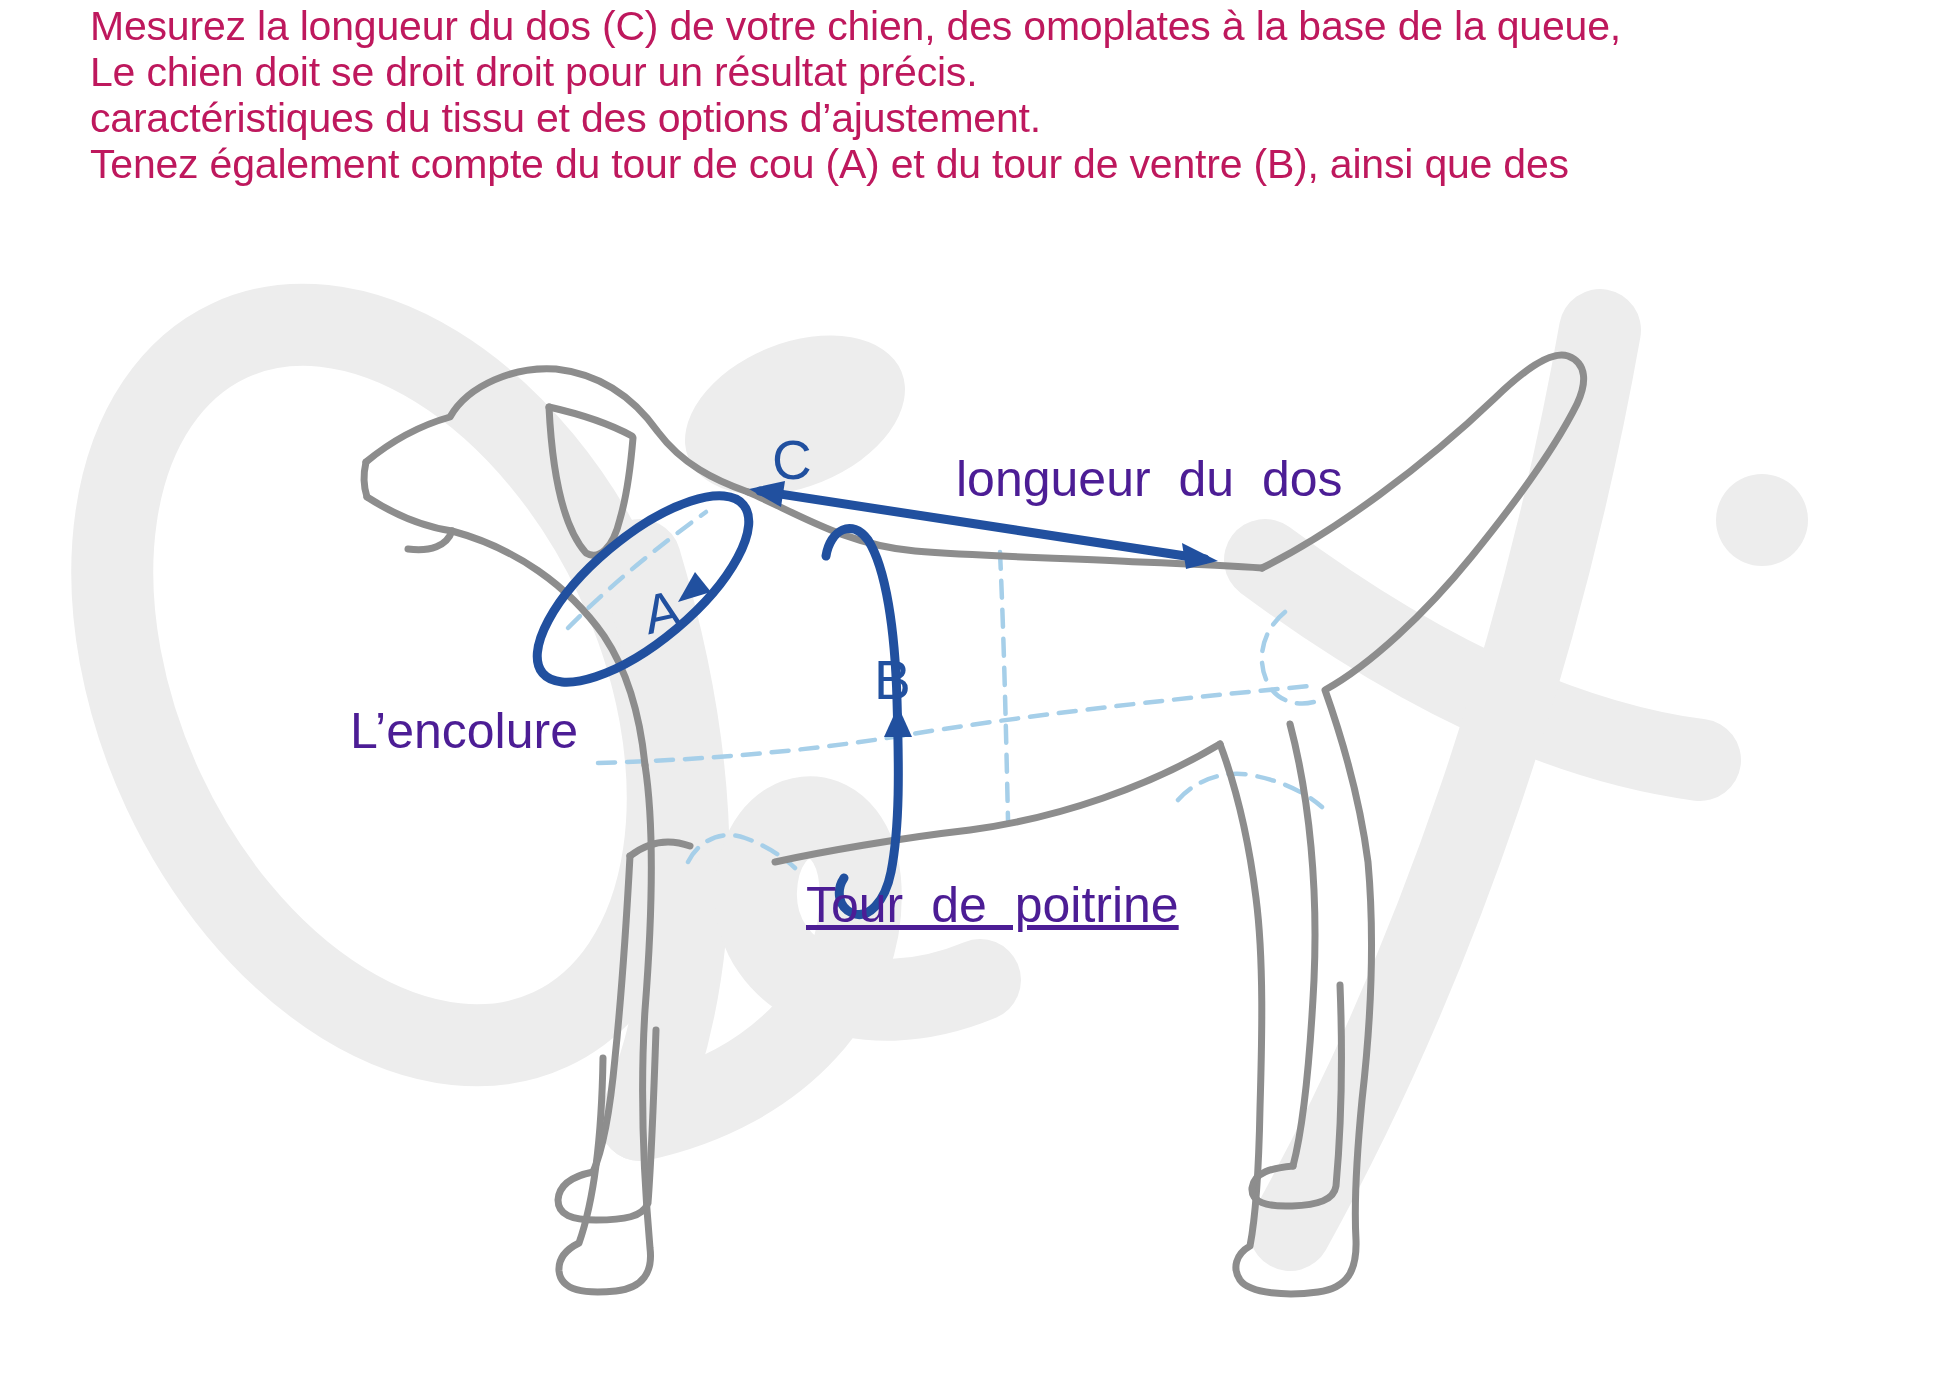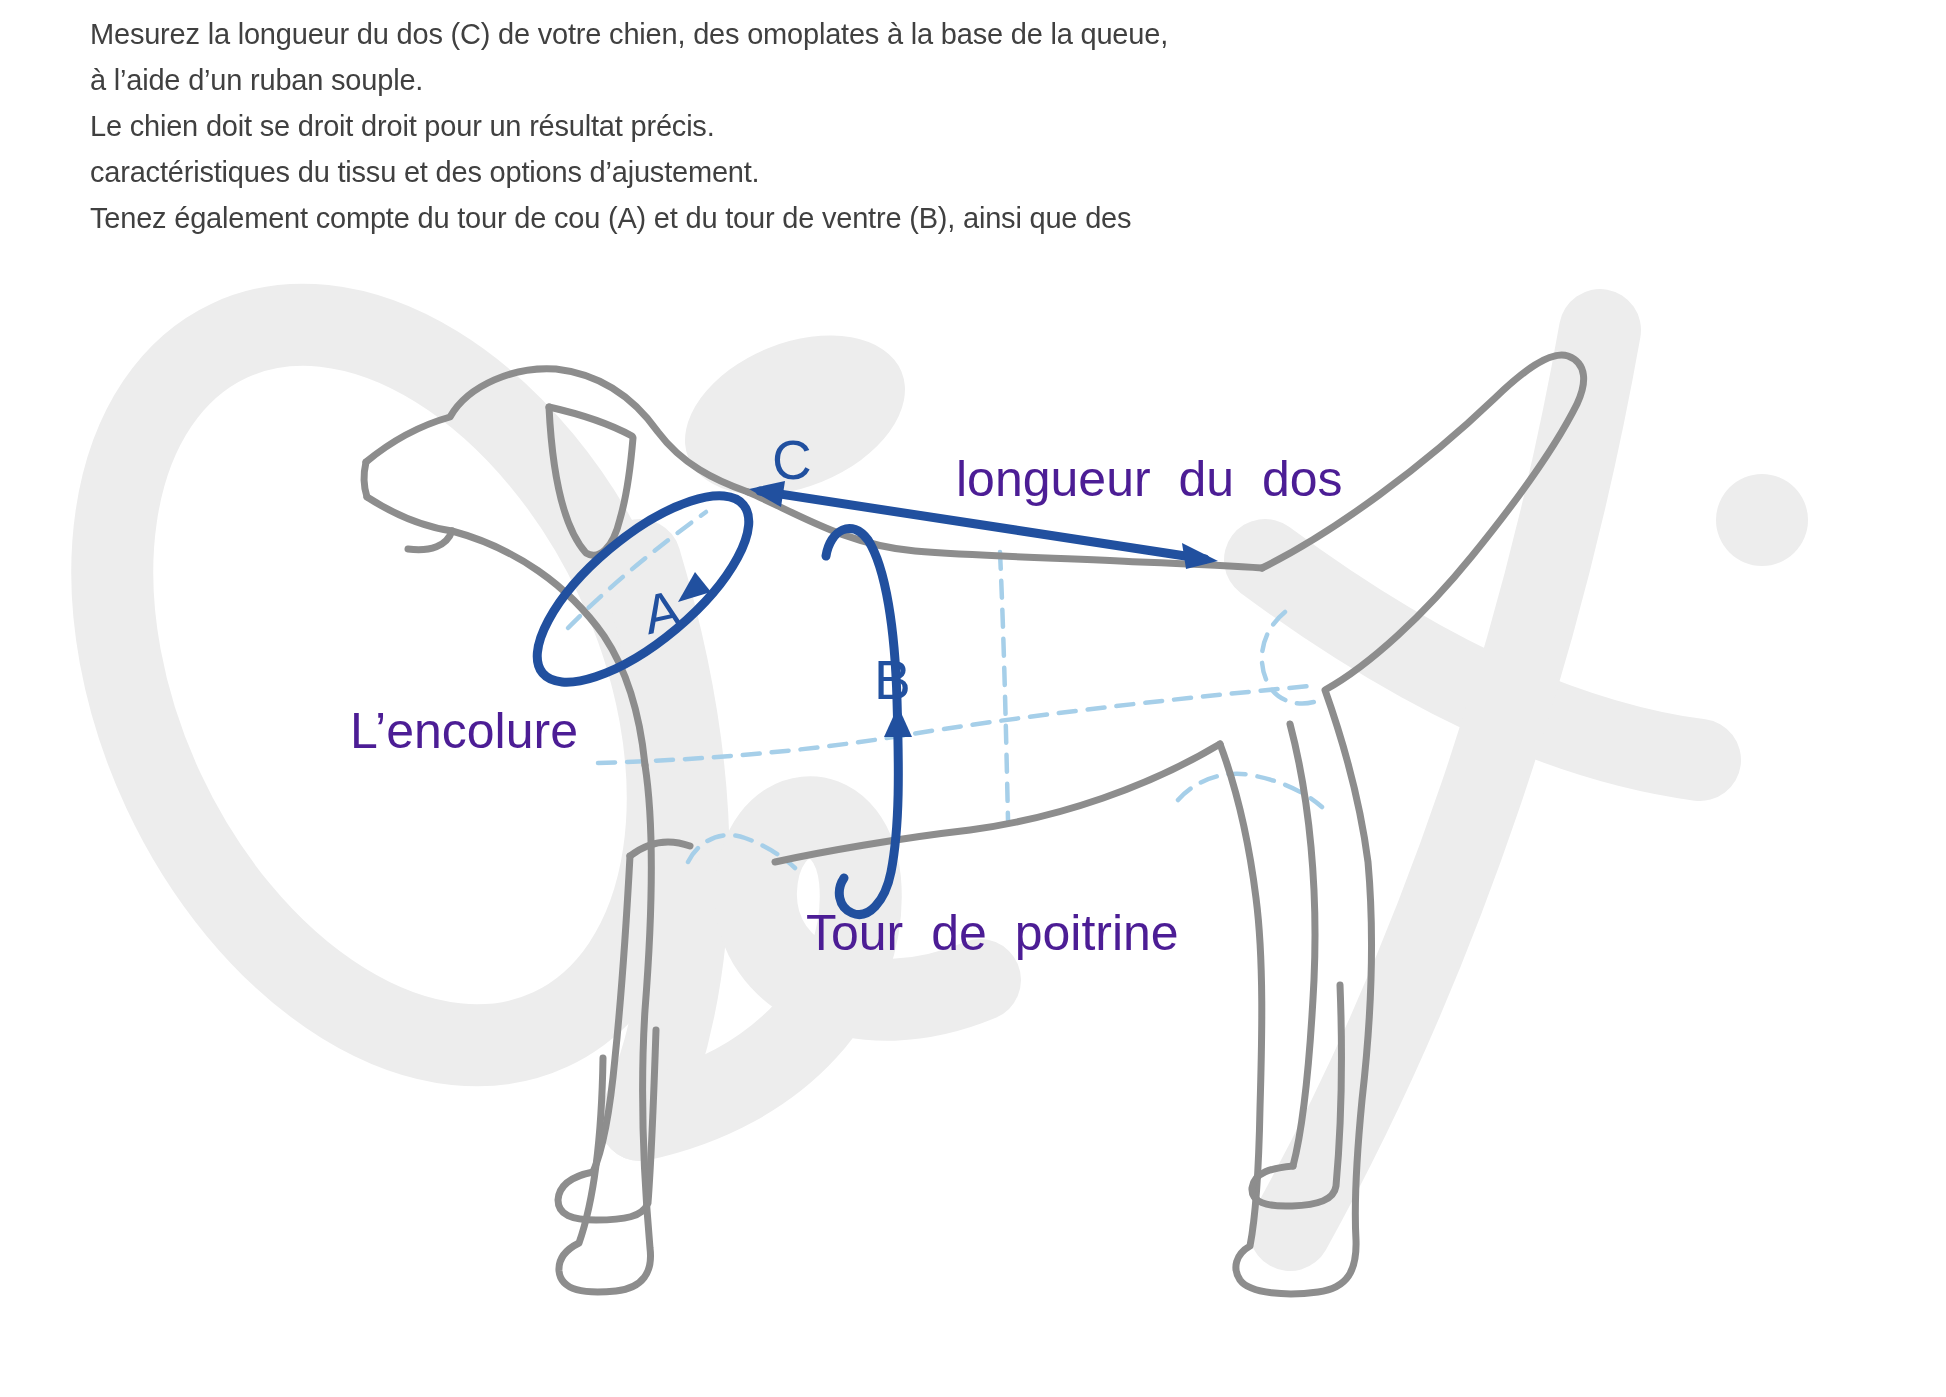--- a/index.html
+++ b/index.html
@@ -20,43 +20,42 @@
     left: 0;
     top: 0;
     width: 1946px;
     height: 1397px;
   }
   .instructions {
     position: absolute;
     left: 90px;
     top: 3px;
     width: 1500px;
-    color: #404040;
-    font-size: 29px;
+    color: #be185d;
+    font-size: 41px;
     line-height: 46px;
     letter-spacing: -0.2px;
     white-space: nowrap;
-    margin-top: 8px;
   }
   .diagram-label {
     position: absolute;
     color: #4c1d95;
     font-size: 50px;
     white-space: nowrap;
   }
   .diagram-letter {
     position: absolute;
     color: #21509f;
     font-size: 55px;
     white-space: nowrap;
   }
   .wide-words { word-spacing: 14px; }
   #label-back-length   { left: 956px; top: 450px; }
   #label-neck          { left: 350px; top: 692px; margin-top: 10px; }
-  #label-chest         { left: 806px; top: 904px; }
+  #label-chest         { left: 806px; top: 876px; text-decoration: underline; }
   #letter-c            { left: 772px; top: 428px; }
   #letter-a            { left: 644px; top: 580px; transform: rotate(-12deg); }
   #letter-b            { left: 874px; top: 648px; }
 </style>
 </head>
 <body>
 
 <div id="page">
 
   <svg id="diagram-svg" viewBox="0 0 1946 1397">
@@ -124,21 +123,20 @@
     <g fill="#21509f" stroke="none">
       <polygon points="678,602 695,572 711,592"></polygon>
       <polygon points="898,706 884,737 912,737"></polygon>
       <polygon points="749,489 785,481 781,507"></polygon>
       <polygon points="1218,561 1182,543 1186,569"></polygon>
     </g>
   </svg>
 
   <div class="instructions">
     <div>Mesurez la longueur du dos (C) de votre chien, des omoplates à la base de la queue,</div>
-    <div>à l’aide d’un ruban souple.</div>
     <div>Le chien doit se droit droit pour un résultat précis.</div>
     <div>caractéristiques du tissu et des options d’ajustement.</div>
     <div>Tenez également compte du tour de cou (A) et du tour de ventre (B), ainsi que des</div>
   </div>
 
   <div id="letter-c" class="diagram-letter">C</div>
   <div id="label-back-length" class="diagram-label wide-words">longueur du dos</div>
 
   <div id="letter-a" class="diagram-letter">A</div>
   <div id="label-neck" class="diagram-label">L’encolure</div>

